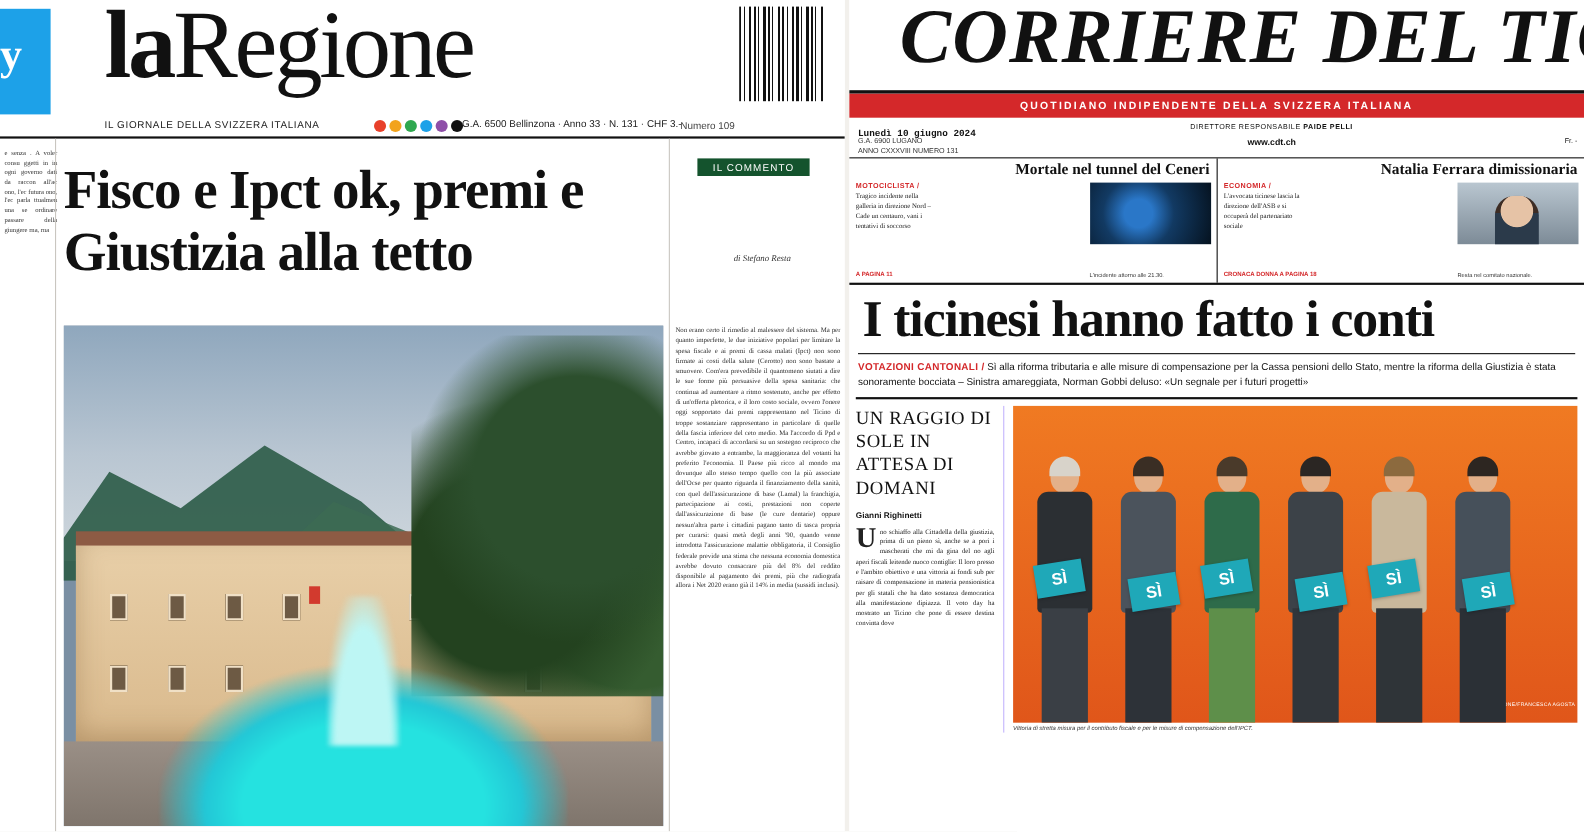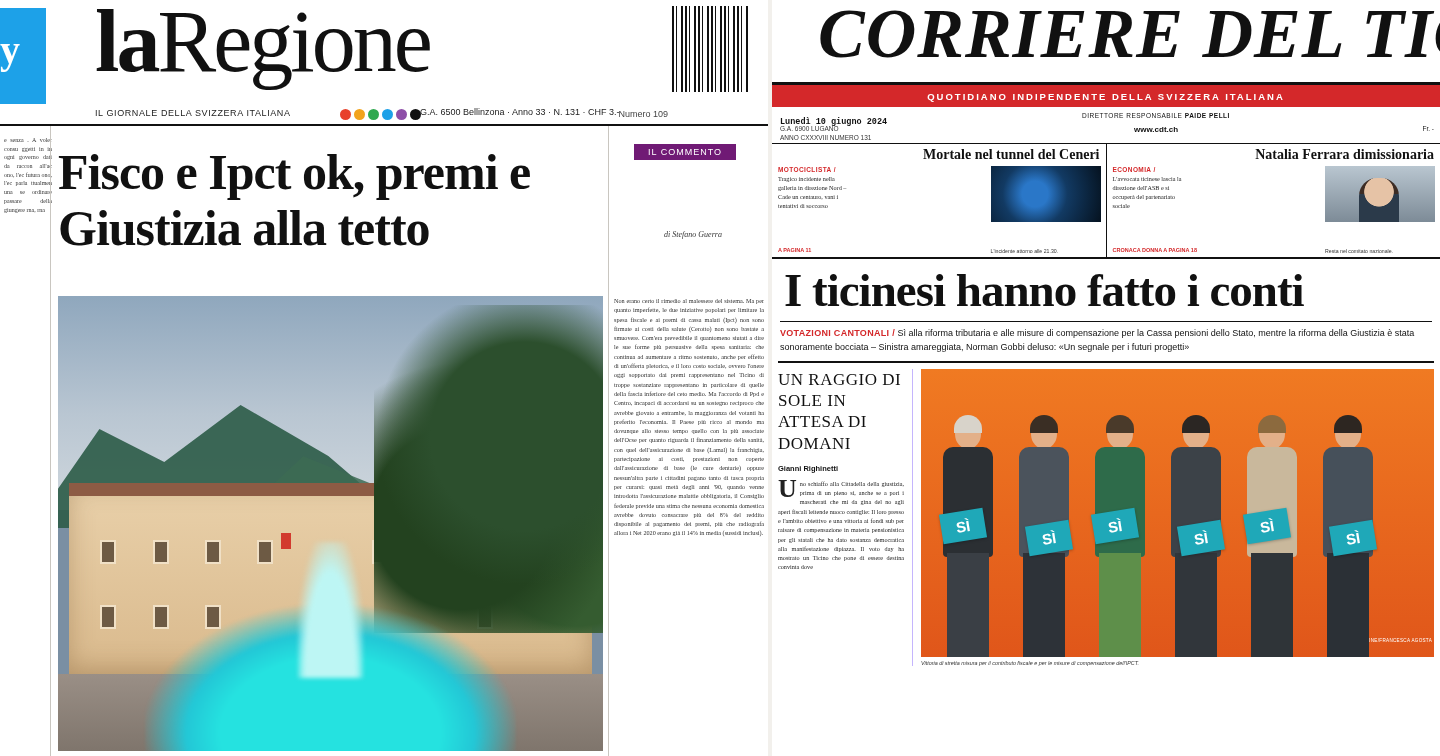--- a/index.html
+++ b/index.html
@@ -198,21 +198,21 @@
     font-size: 6.2px;
     line-height: 1.5;
     text-align: justify;
     color: #2e2e2e;
     overflow: hidden;
     font-family: "Liberation Serif", serif;
   }
   .lr-commento-tag {
     position: absolute;
     right: 32px; top: 18px;
-    background: #701a75;
+    background: #14532d;
     color: #fff;
     font-size: 9px;
     letter-spacing: 1px;
     padding: 3px 14px;
     font-family: "Liberation Sans", sans-serif;
     text-transform: uppercase;
   }
   .lr-commento-title {
     position: absolute;
     left: 618px; top: 40px;
@@ -596,21 +596,21 @@
           <div class="win" style="left:78%;top:60%"></div>
         </div>
         <div class="flag"></div>
         <div class="tree"></div>
         <div class="ground"></div>
         <div class="fountain"></div>
         <div class="fount-jet"></div>
       </div>
 
       <div class="lr-commento-tag">IL COMMENTO</div>
-      <div class="lr-commento-by">di Stefano Guerra</div>
+      <div class="lr-commento-by">di Stefano Resta</div>
       <div class="lr-gutter-text">Non erano certo il rimedio al malessere del sistema. Ma per quanto imperfette, le due iniziative popolari per limitare la spesa fiscale e ai premi di cassa malati (Ipct) non sono firmate ai costi della salute (Cerotto) non sono bastate a smuovere. Com'era prevedibile il quantomeno siutati a dire le sue forme più persuasive della spesa sanitaria: che continua ad aumentare a ritmo sostenuto, anche per effetto di un'offerta pletorica, e il loro costo sociale, ovvero l'onere oggi sopportato dai premi rappresentano nel Ticino di troppe sostanziare rappresentano in particolare di quelle della fascia inferiore del ceto medio. Ma l'accordo di Ppd e Centro, incapaci di accordarsi su un sostegno reciproco che avrebbe giovato a entrambe, la maggioranza del votanti ha preferito l'economia.
 
 Il Paese più ricco al mondo ma dovunque allo stesso tempo quello con la più associate dell'Ocse per quanto riguarda il finanziamento della sanità, con quel dell'assicurazione di base (Lamal) la franchigia, partecipazione ai costi, prestazioni non coperte dall'assicurazione di base (le cure dentarie) oppure nessun'altra parte i cittadini pagano tanto di tasca propria per curarsi: quasi metà degli anni '90, quando venne introdotta l'assicurazione malattie obbligatoria, il Consiglio federale previde una stima che nessuna economia domestica avrebbe dovuto consacrare più del 8% del reddito disponibile al pagamento dei premi, più che radiografa allora i Net 2020 erano già il 14% in media (sussidi inclusi).</div>
     </div>
   </div>
 
   <div class="paper-right">
 
     <div class="cdt-masthead">
       <div class="cdt-title">CORRIERE DEL TICINO</div>

